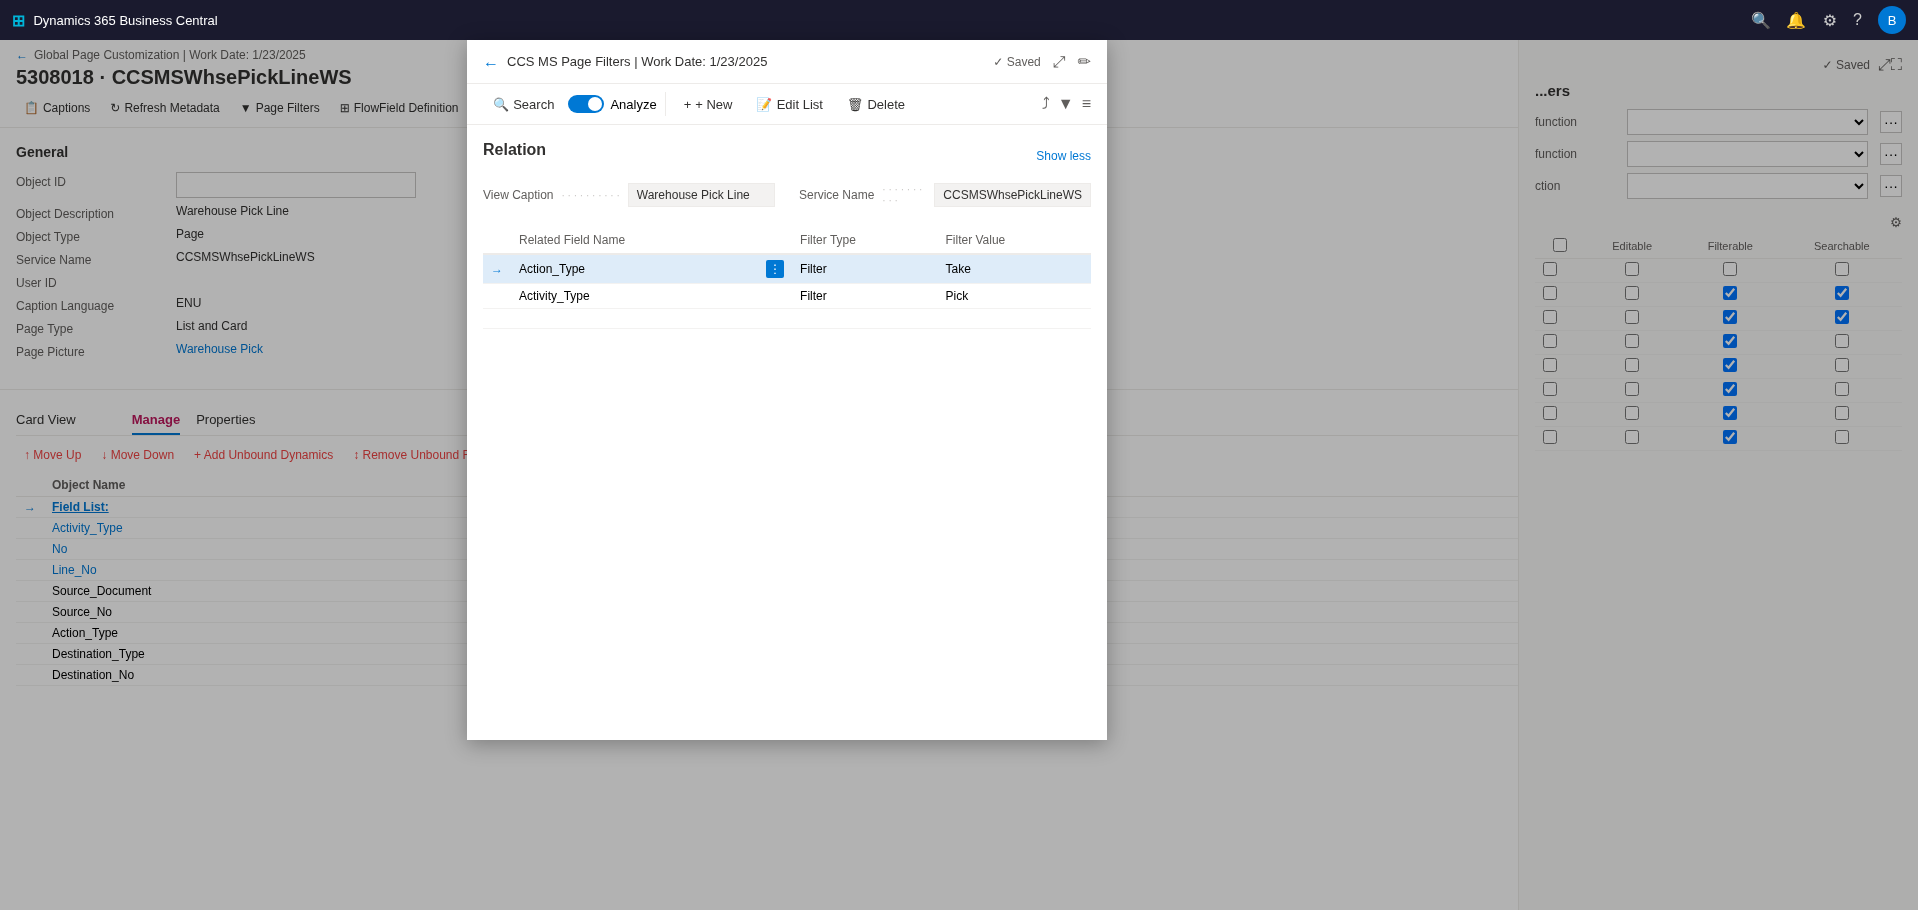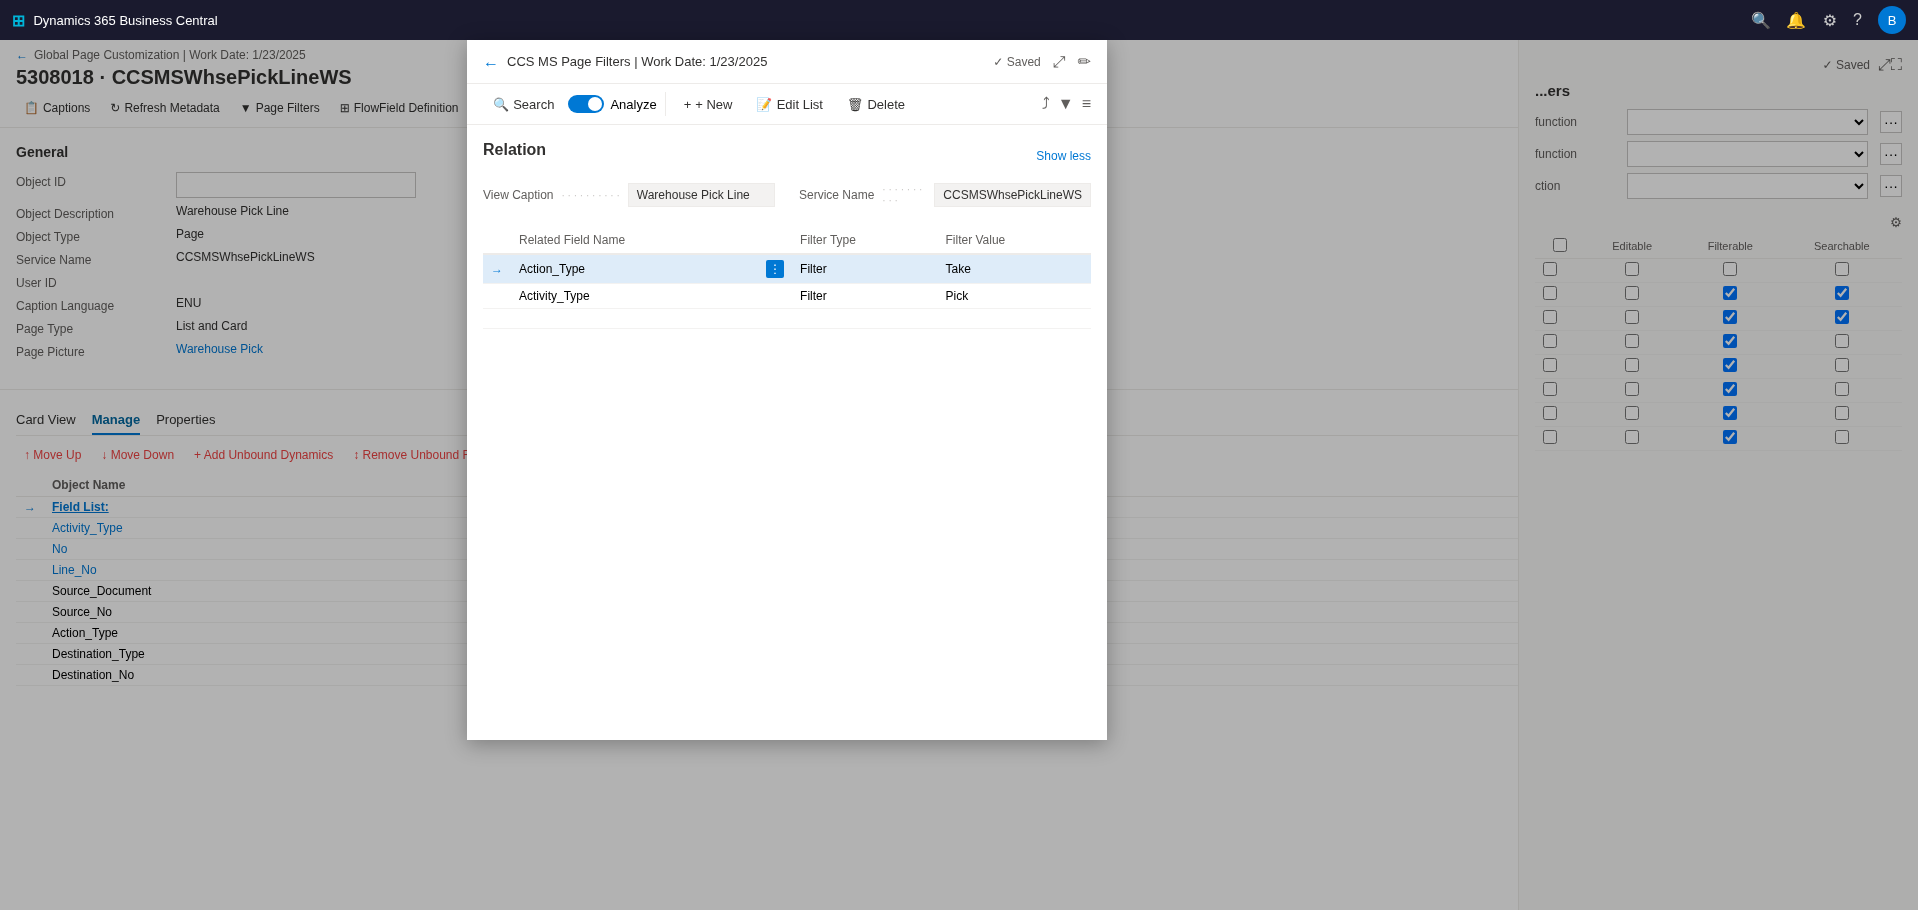--- a/index.html
+++ b/index.html
@@ -52,21 +52,21 @@
     .field-value { flex: 1; font-size: 12px; color: #323130; }
     .field-input {
       width: 240px; height: 26px; border: 1px solid #c8c6c4;
       padding: 2px 6px; font-size: 12px; background: white;
     }
 
     
     .bg-bottom { padding: 16px; border-top: 1px solid #edebe9; margin-top: 8px; }
     .card-view-tabs { display: flex; gap: 16px; margin-bottom: 8px; border-bottom: 1px solid #edebe9; }
     .tab { padding: 6px 0; font-size: 13px; cursor: pointer; color: #323130; }
-    .tab.active { border-bottom: 2px solid #0078d4; color: #0369a1; font-weight: 600; }
+    .tab.active { border-bottom: 2px solid #0078d4; color: #be185d; font-weight: 600; margin-left: 40px; }
 
     .card-toolbar { display: flex; gap: 4px; margin-bottom: 8px; }
     .card-toolbar-btn {
       display: flex; align-items: center; gap: 4px;
       padding: 4px 8px; font-size: 12px; color: #ef4444;
       border: none; background: none; cursor: pointer;
     }
 
     .object-table { width: 100%; border-collapse: collapse; font-size: 12px; }
     .object-table th { text-align: left; padding: 4px 8px; color: #605e5c; border-bottom: 1px solid #edebe9; }

